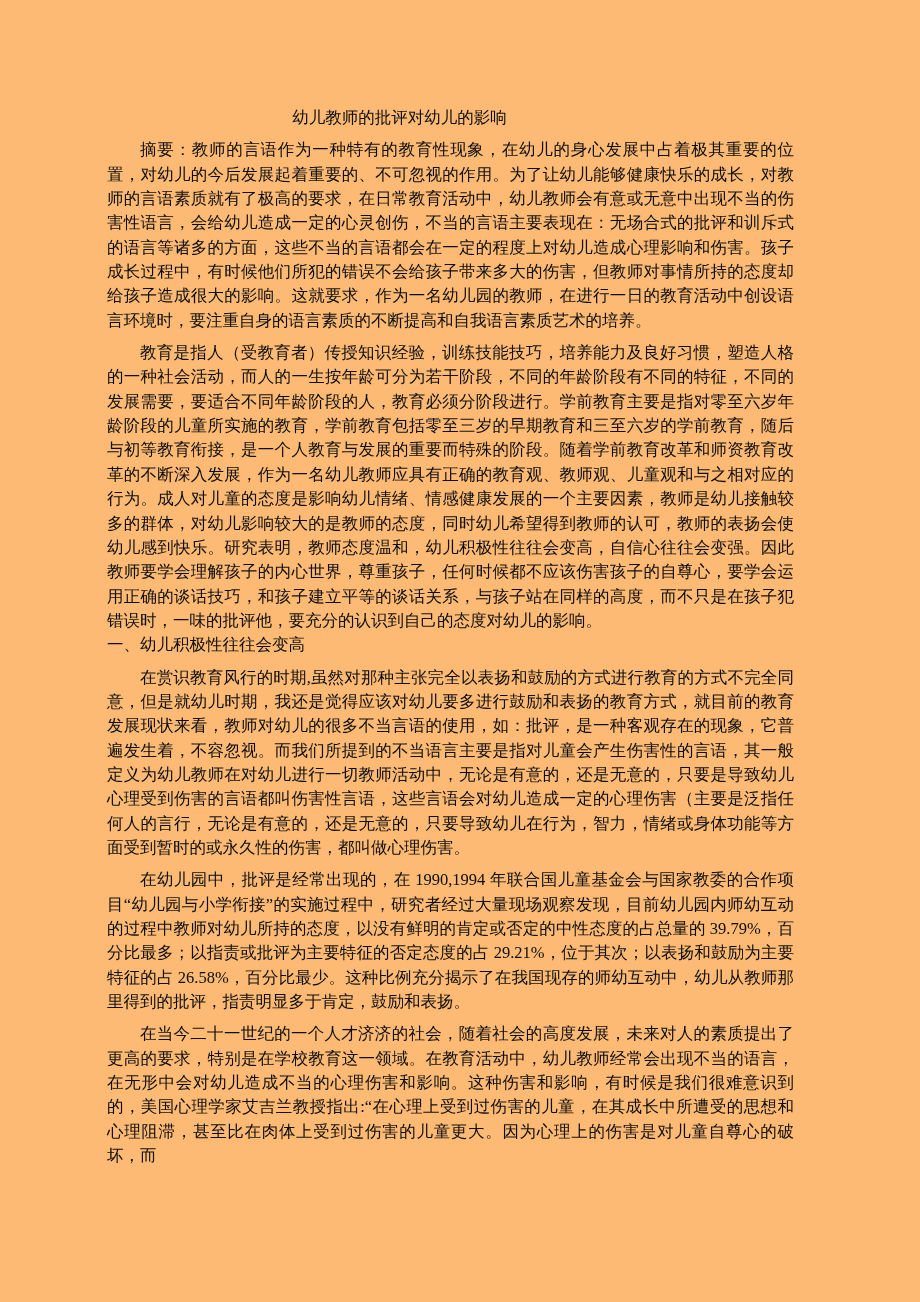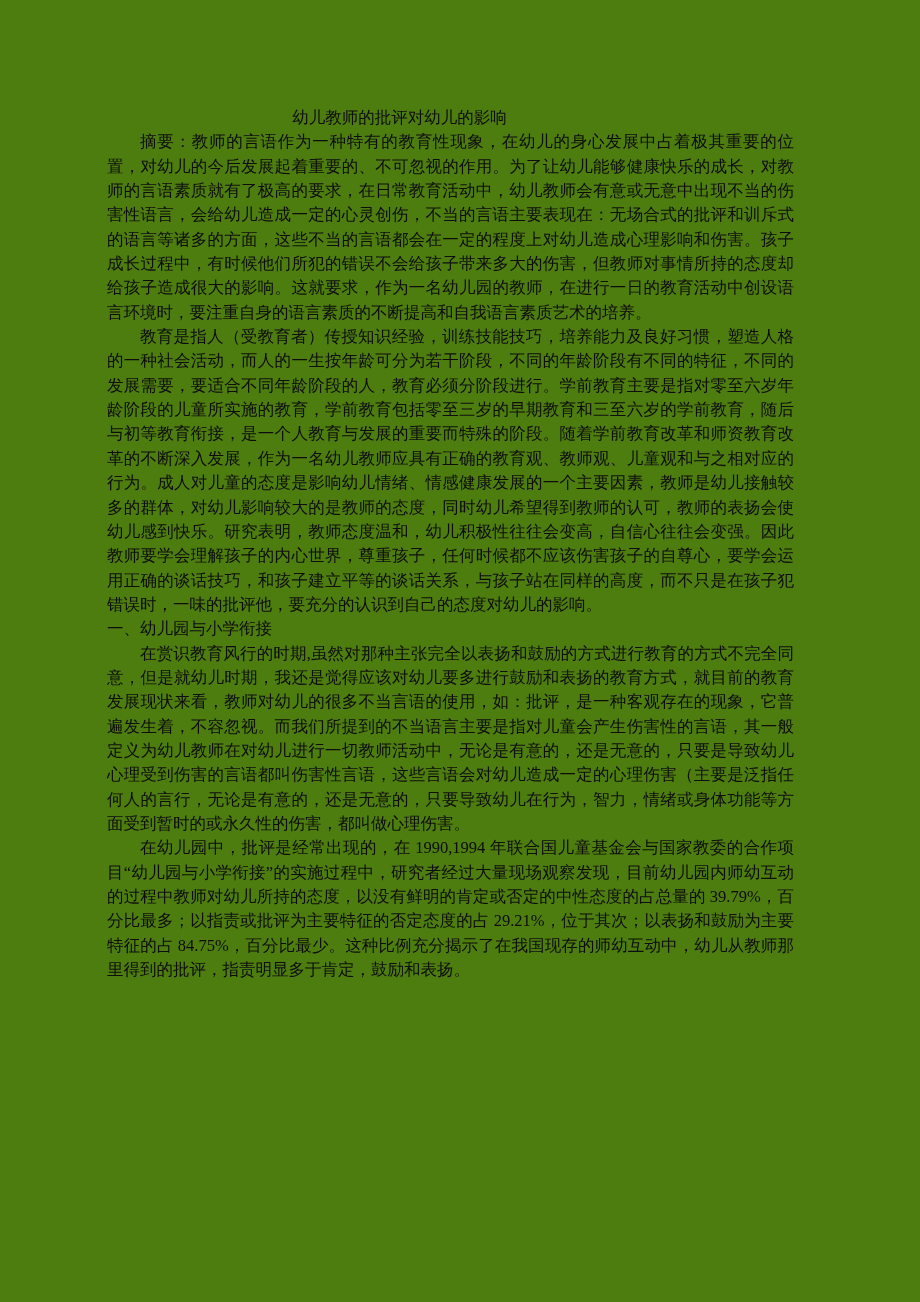--- a/index.html
+++ b/index.html
@@ -8,21 +8,21 @@
   }
   body {
     width: 920px;
     height: 1302px;
     background: #ffffff;
   }
   .page {
     position: relative;
     width: 920px;
     height: 1302px;
-    background: #4d7c0f;
+    background: #fdba74;
     overflow: hidden;
   }
   .content {
     position: absolute;
     left: 107px;
     top: 106px;
     width: 687px;
     font-family: "Liberation Serif", "DejaVu Serif", serif;
     font-size: 16.5px;
     line-height: 24.35px;
@@ -35,32 +35,34 @@
     text-justify: inter-character;
     word-break: break-all;
   }
   p.doc-title {
     text-align: center;
     text-indent: 0;
     margin-right: 102px; 
   }
   p.body {
     text-indent: 2em;
+    margin-top: 8px;
   }
   p.heading {
     text-indent: 0;
   }
 </style>
 </head>
 <body>
 
 <div class="page">
   <div class="content">
     <p class="doc-title">幼儿教师的批评对幼儿的影响</p>
     <div id="blocks">
         <p class="body">摘要：教师的言语作为一种特有的教育性现象，在幼儿的身心发展中占着极其重要的位置，对幼儿的今后发展起着重要的、不可忽视的作用。为了让幼儿能够健康快乐的成长，对教师的言语素质就有了极高的要求，在日常教育活动中，幼儿教师会有意或无意中出现不当的伤害性语言，会给幼儿造成一定的心灵创伤，不当的言语主要表现在：无场合式的批评和训斥式的语言等诸多的方面，这些不当的言语都会在一定的程度上对幼儿造成心理影响和伤害。孩子成长过程中，有时候他们所犯的错误不会给孩子带来多大的伤害，但教师对事情所持的态度却给孩子造成很大的影响。这就要求，作为一名幼儿园的教师，在进行一日的教育活动中创设语言环境时，要注重自身的语言素质的不断提高和自我语言素质艺术的培养。</p>
         <p class="body">教育是指人（受教育者）传授知识经验，训练技能技巧，培养能力及良好习惯，塑造人格的一种社会活动，而人的一生按年龄可分为若干阶段，不同的年龄阶段有不同的特征，不同的发展需要，要适合不同年龄阶段的人，教育必须分阶段进行。学前教育主要是指对零至六岁年龄阶段的儿童所实施的教育，学前教育包括零至三岁的早期教育和三至六岁的学前教育，随后与初等教育衔接，是一个人教育与发展的重要而特殊的阶段。随着学前教育改革和师资教育改革的不断深入发展，作为一名幼儿教师应具有正确的教育观、教师观、儿童观和与之相对应的行为。成人对儿童的态度是影响幼儿情绪、情感健康发展的一个主要因素，教师是幼儿接触较多的群体，对幼儿影响较大的是教师的态度，同时幼儿希望得到教师的认可，教师的表扬会使幼儿感到快乐。研究表明，教师态度温和，幼儿积极性往往会变高，自信心往往会变强。因此教师要学会理解孩子的内心世界，尊重孩子，任何时候都不应该伤害孩子的自尊心，要学会运用正确的谈话技巧，和孩子建立平等的谈话关系，与孩子站在同样的高度，而不只是在孩子犯错误时，一味的批评他，要充分的认识到自己的态度对幼儿的影响。</p>
-        <p class="heading">一、幼儿园与小学衔接</p>
+        <p class="heading">一、幼儿积极性往往会变高</p>
         <p class="body">在赏识教育风行的时期,虽然对那种主张完全以表扬和鼓励的方式进行教育的方式不完全同意，但是就幼儿时期，我还是觉得应该对幼儿要多进行鼓励和表扬的教育方式，就目前的教育发展现状来看，教师对幼儿的很多不当言语的使用，如：批评，是一种客观存在的现象，它普遍发生着，不容忽视。而我们所提到的不当语言主要是指对儿童会产生伤害性的言语，其一般定义为幼儿教师在对幼儿进行一切教师活动中，无论是有意的，还是无意的，只要是导致幼儿心理受到伤害的言语都叫伤害性言语，这些言语会对幼儿造成一定的心理伤害（主要是泛指任何人的言行，无论是有意的，还是无意的，只要导致幼儿在行为，智力，情绪或身体功能等方面受到暂时的或永久性的伤害，都叫做心理伤害。</p>
-        <p class="body">在幼儿园中，批评是经常出现的，在 1990,1994 年联合国儿童基金会与国家教委的合作项目“幼儿园与小学衔接”的实施过程中，研究者经过大量现场观察发现，目前幼儿园内师幼互动的过程中教师对幼儿所持的态度，以没有鲜明的肯定或否定的中性态度的占总量的 39.79%，百分比最多；以指责或批评为主要特征的否定态度的占 29.21%，位于其次；以表扬和鼓励为主要特征的占 84.75%，百分比最少。这种比例充分揭示了在我国现存的师幼互动中，幼儿从教师那里得到的批评，指责明显多于肯定，鼓励和表扬。</p>
+        <p class="body">在幼儿园中，批评是经常出现的，在 1990,1994 年联合国儿童基金会与国家教委的合作项目“幼儿园与小学衔接”的实施过程中，研究者经过大量现场观察发现，目前幼儿园内师幼互动的过程中教师对幼儿所持的态度，以没有鲜明的肯定或否定的中性态度的占总量的 39.79%，百分比最多；以指责或批评为主要特征的否定态度的占 29.21%，位于其次；以表扬和鼓励为主要特征的占 26.58%，百分比最少。这种比例充分揭示了在我国现存的师幼互动中，幼儿从教师那里得到的批评，指责明显多于肯定，鼓励和表扬。</p>
+        <p class="body">在当今二十一世纪的一个人才济济的社会，随着社会的高度发展，未来对人的素质提出了更高的要求，特别是在学校教育这一领域。在教育活动中，幼儿教师经常会出现不当的语言，在无形中会对幼儿造成不当的心理伤害和影响。这种伤害和影响，有时候是我们很难意识到的，美国心理学家艾吉兰教授指出:“在心理上受到过伤害的儿童，在其成长中所遭受的思想和心理阻滞，甚至比在肉体上受到过伤害的儿童更大。因为心理上的伤害是对儿童自尊心的破坏，而</p>
       </div>
   </div>
 </div>
 
 </body></html>

